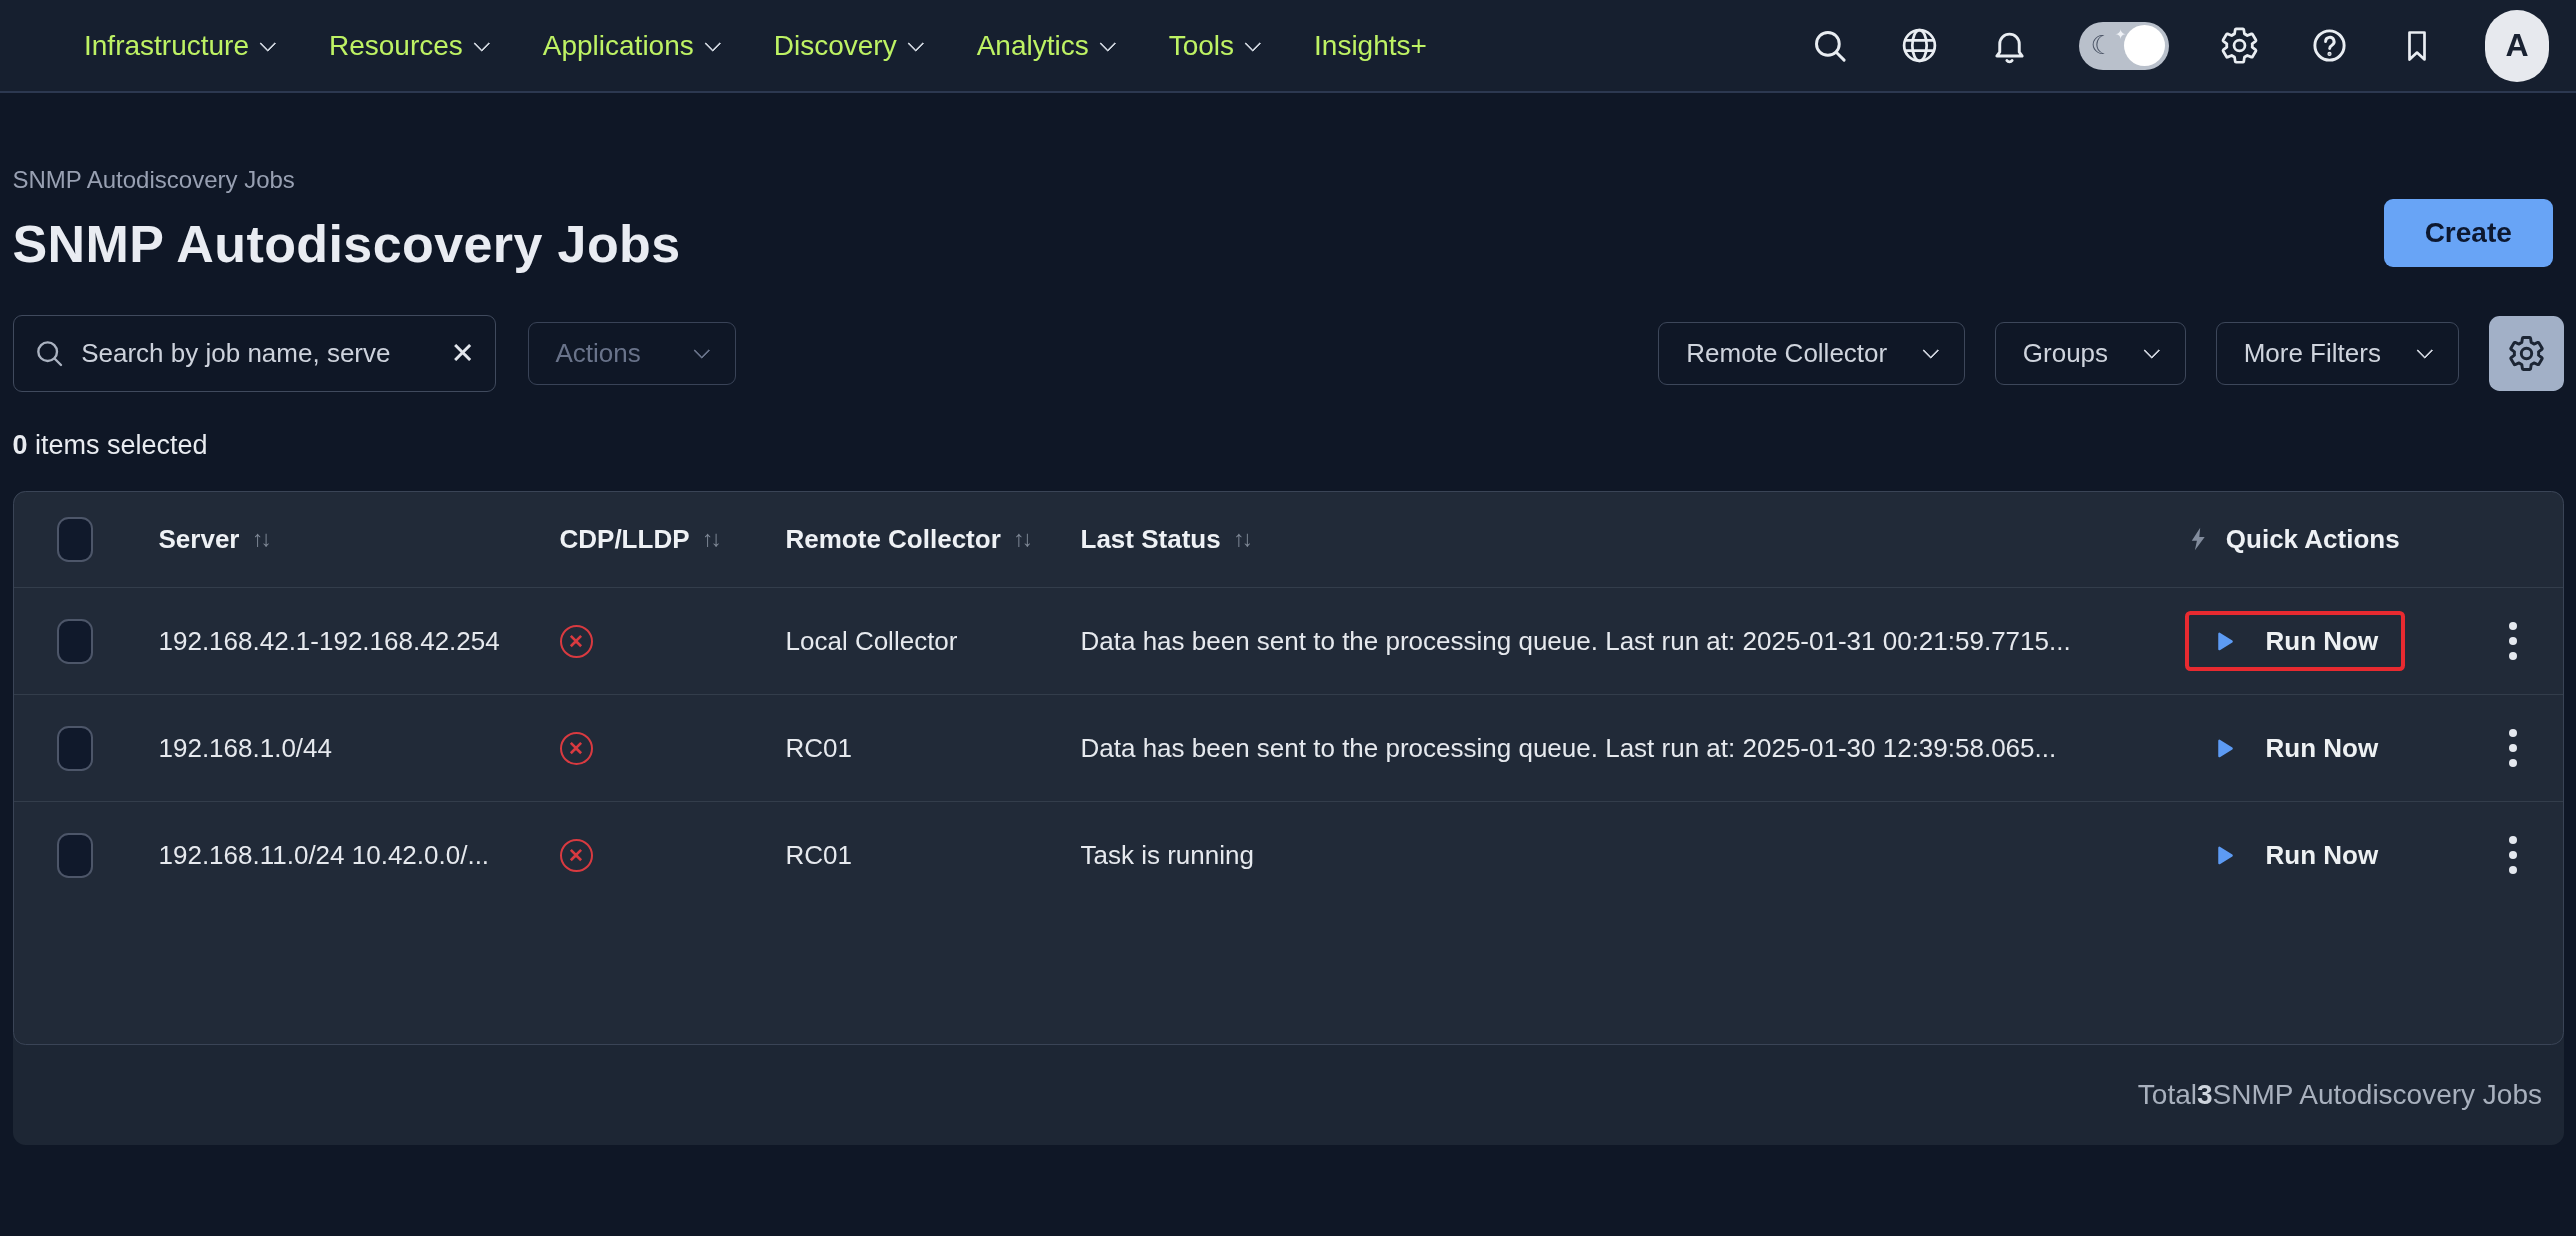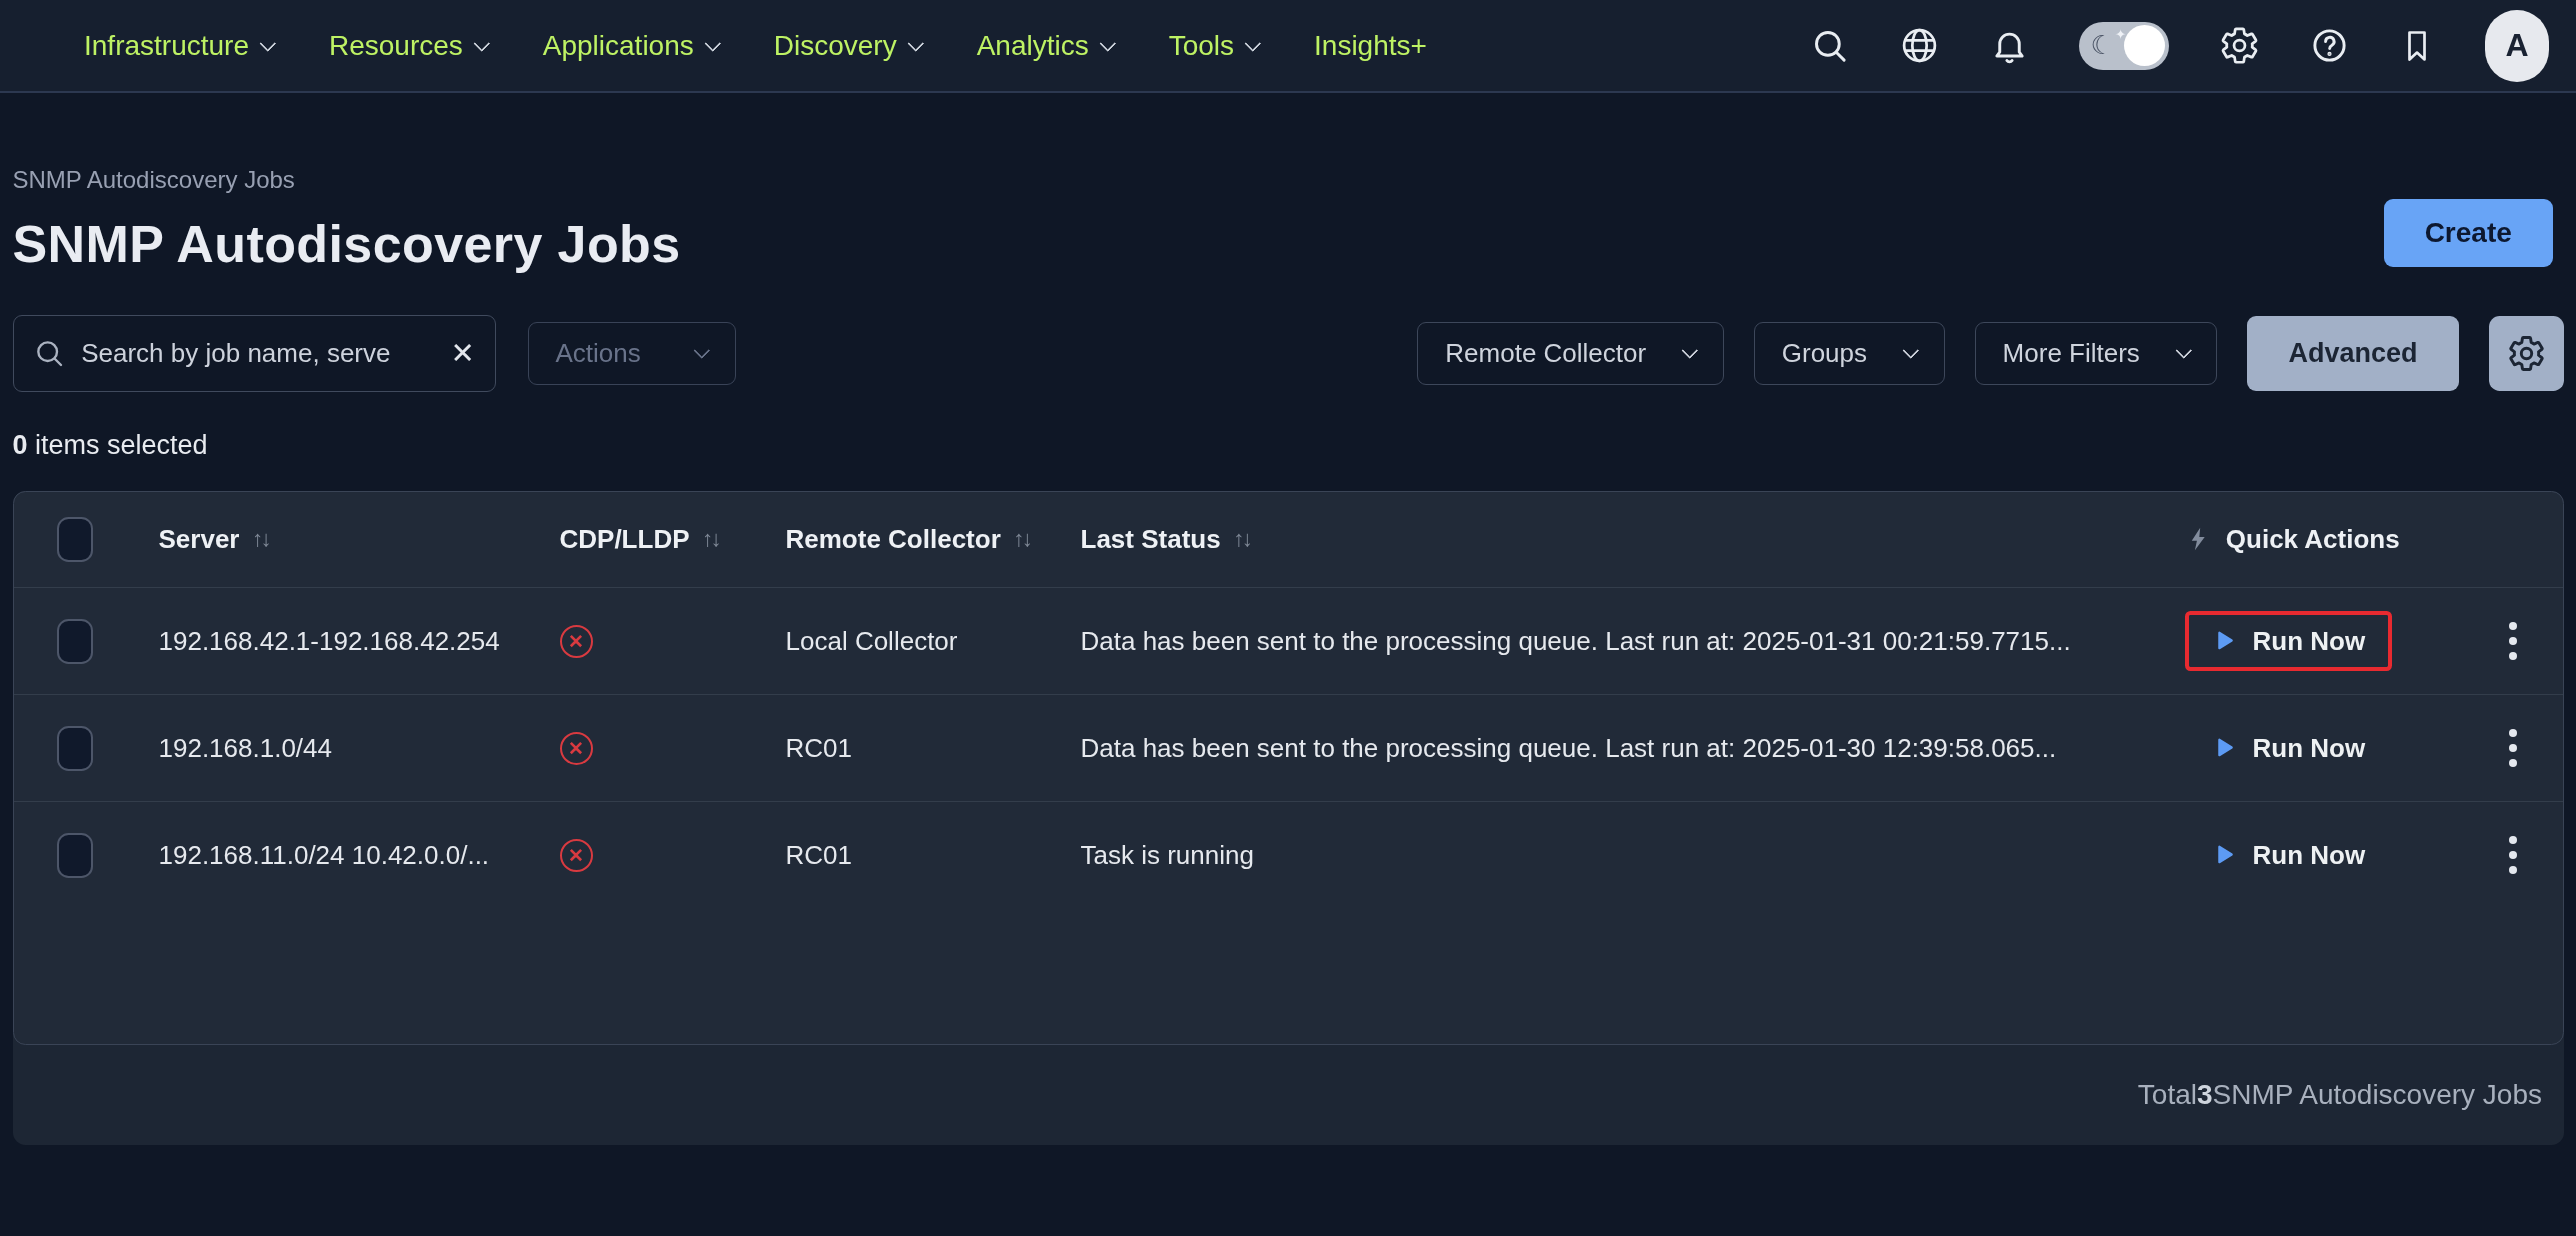--- a/index.html
+++ b/index.html
@@ -86,21 +86,21 @@
   .tbody-row { height:107px; border-top:1.8px solid #333d4b; font-size:26px; color:#e6e9ee; }
   .cell { padding-left:23px; display:flex; align-items:center; gap:12.5px; min-width:0; }
   .cell-check { justify-content:center; padding-left:0; }
   .checkbox { width:36px; height:45px; border:2.7px solid #4d5669; border-radius:11.6px; background:#10192b; cursor:pointer; }
   .sort { font-size:22.4px; color:#7e8795; letter-spacing:-2.7px; cursor:pointer; }
   .status-cell { white-space:nowrap; overflow:hidden; text-overflow:ellipsis; display:block; line-height:107px; padding-right:18px; }
   .err-x { width:33px; height:33px; border:2.7px solid #d93a40; border-radius:50%; color:#d93a40;
            display:flex; align-items:center; justify-content:center; font-size:19px; font-weight:600; flex:none; }
 
   .qa-head { gap:14.3px; }
-  .run-btn { display:flex; gap:16px; border:4.5px solid transparent; border-radius:5.4px;
+  .run-btn { display:flex; align-items:center; gap:29px; border:4.5px solid transparent; border-radius:5.4px;
              padding:10.7px 23px; cursor:pointer; background:transparent; font-family:inherit; }
   .run-btn .lbl { font-size:26px; font-weight:600; color:#eef1f3; white-space:nowrap; }
   .run-btn.hl { border-color:#e82a30; }
   .kebab { display:flex; flex-direction:column; gap:7.2px; align-items:center; cursor:pointer; padding:9px; }
   .kebab i { width:8px; height:8px; border-radius:50%; background:#e4e8ee; }
 
   .table-filler { height:136px; }
   .table-footer { height:100px; display:flex; align-items:center; justify-content:flex-end;
                   padding-right:21.5px; font-size:28px; color:#a8b0bd; border-radius:0 0 12.5px 12.5px; }
   .table-footer b { color:#ced4dd; font-weight:700; }
@@ -216,21 +216,20 @@
           <span class="chev"></span>
       </div>
       <div class="dd">
         <span>Groups</span>
           <span class="chev"></span>
       </div>
       <div class="dd">
         <span>More Filters</span>
           <span class="chev"></span>
       </div>
-      <button class="adv-btn">Advanced</button>
       <button class="gear-btn">
         <svg width="39" height="39" viewBox="0 0 24 24" fill="none" stroke="#1c2534" stroke-width="1.8" stroke-linejoin="round">
             <path d="M19.4 13a7.5 7.5 0 0 0 .1-1 7.5 7.5 0 0 0-.1-1l2.1-1.6a.5.5 0 0 0 .1-.6l-2-3.4a.5.5 0 0 0-.6-.2l-2.4 1a7.3 7.3 0 0 0-1.7-1l-.4-2.6a.5.5 0 0 0-.5-.4h-4a.5.5 0 0 0-.5.4l-.4 2.6a7.3 7.3 0 0 0-1.7 1l-2.4-1a.5.5 0 0 0-.6.2l-2 3.4a.5.5 0 0 0 .1.6L4.6 11a7.5 7.5 0 0 0 0 2l-2.1 1.6a.5.5 0 0 0-.1.6l2 3.4c.1.2.4.3.6.2l2.4-1a7.3 7.3 0 0 0 1.7 1l.4 2.6c0 .2.2.4.5.4h4c.2 0 .4-.2.5-.4l.4-2.6a7.3 7.3 0 0 0 1.7-1l2.4 1c.2.1.5 0 .6-.2l2-3.4a.5.5 0 0 0-.1-.6L19.4 13z"></path>
             <circle cx="12" cy="12" r="3.2"></circle>
           </svg>
       </button>
     </div>
   </div>
 
   <div class="items-selected">

